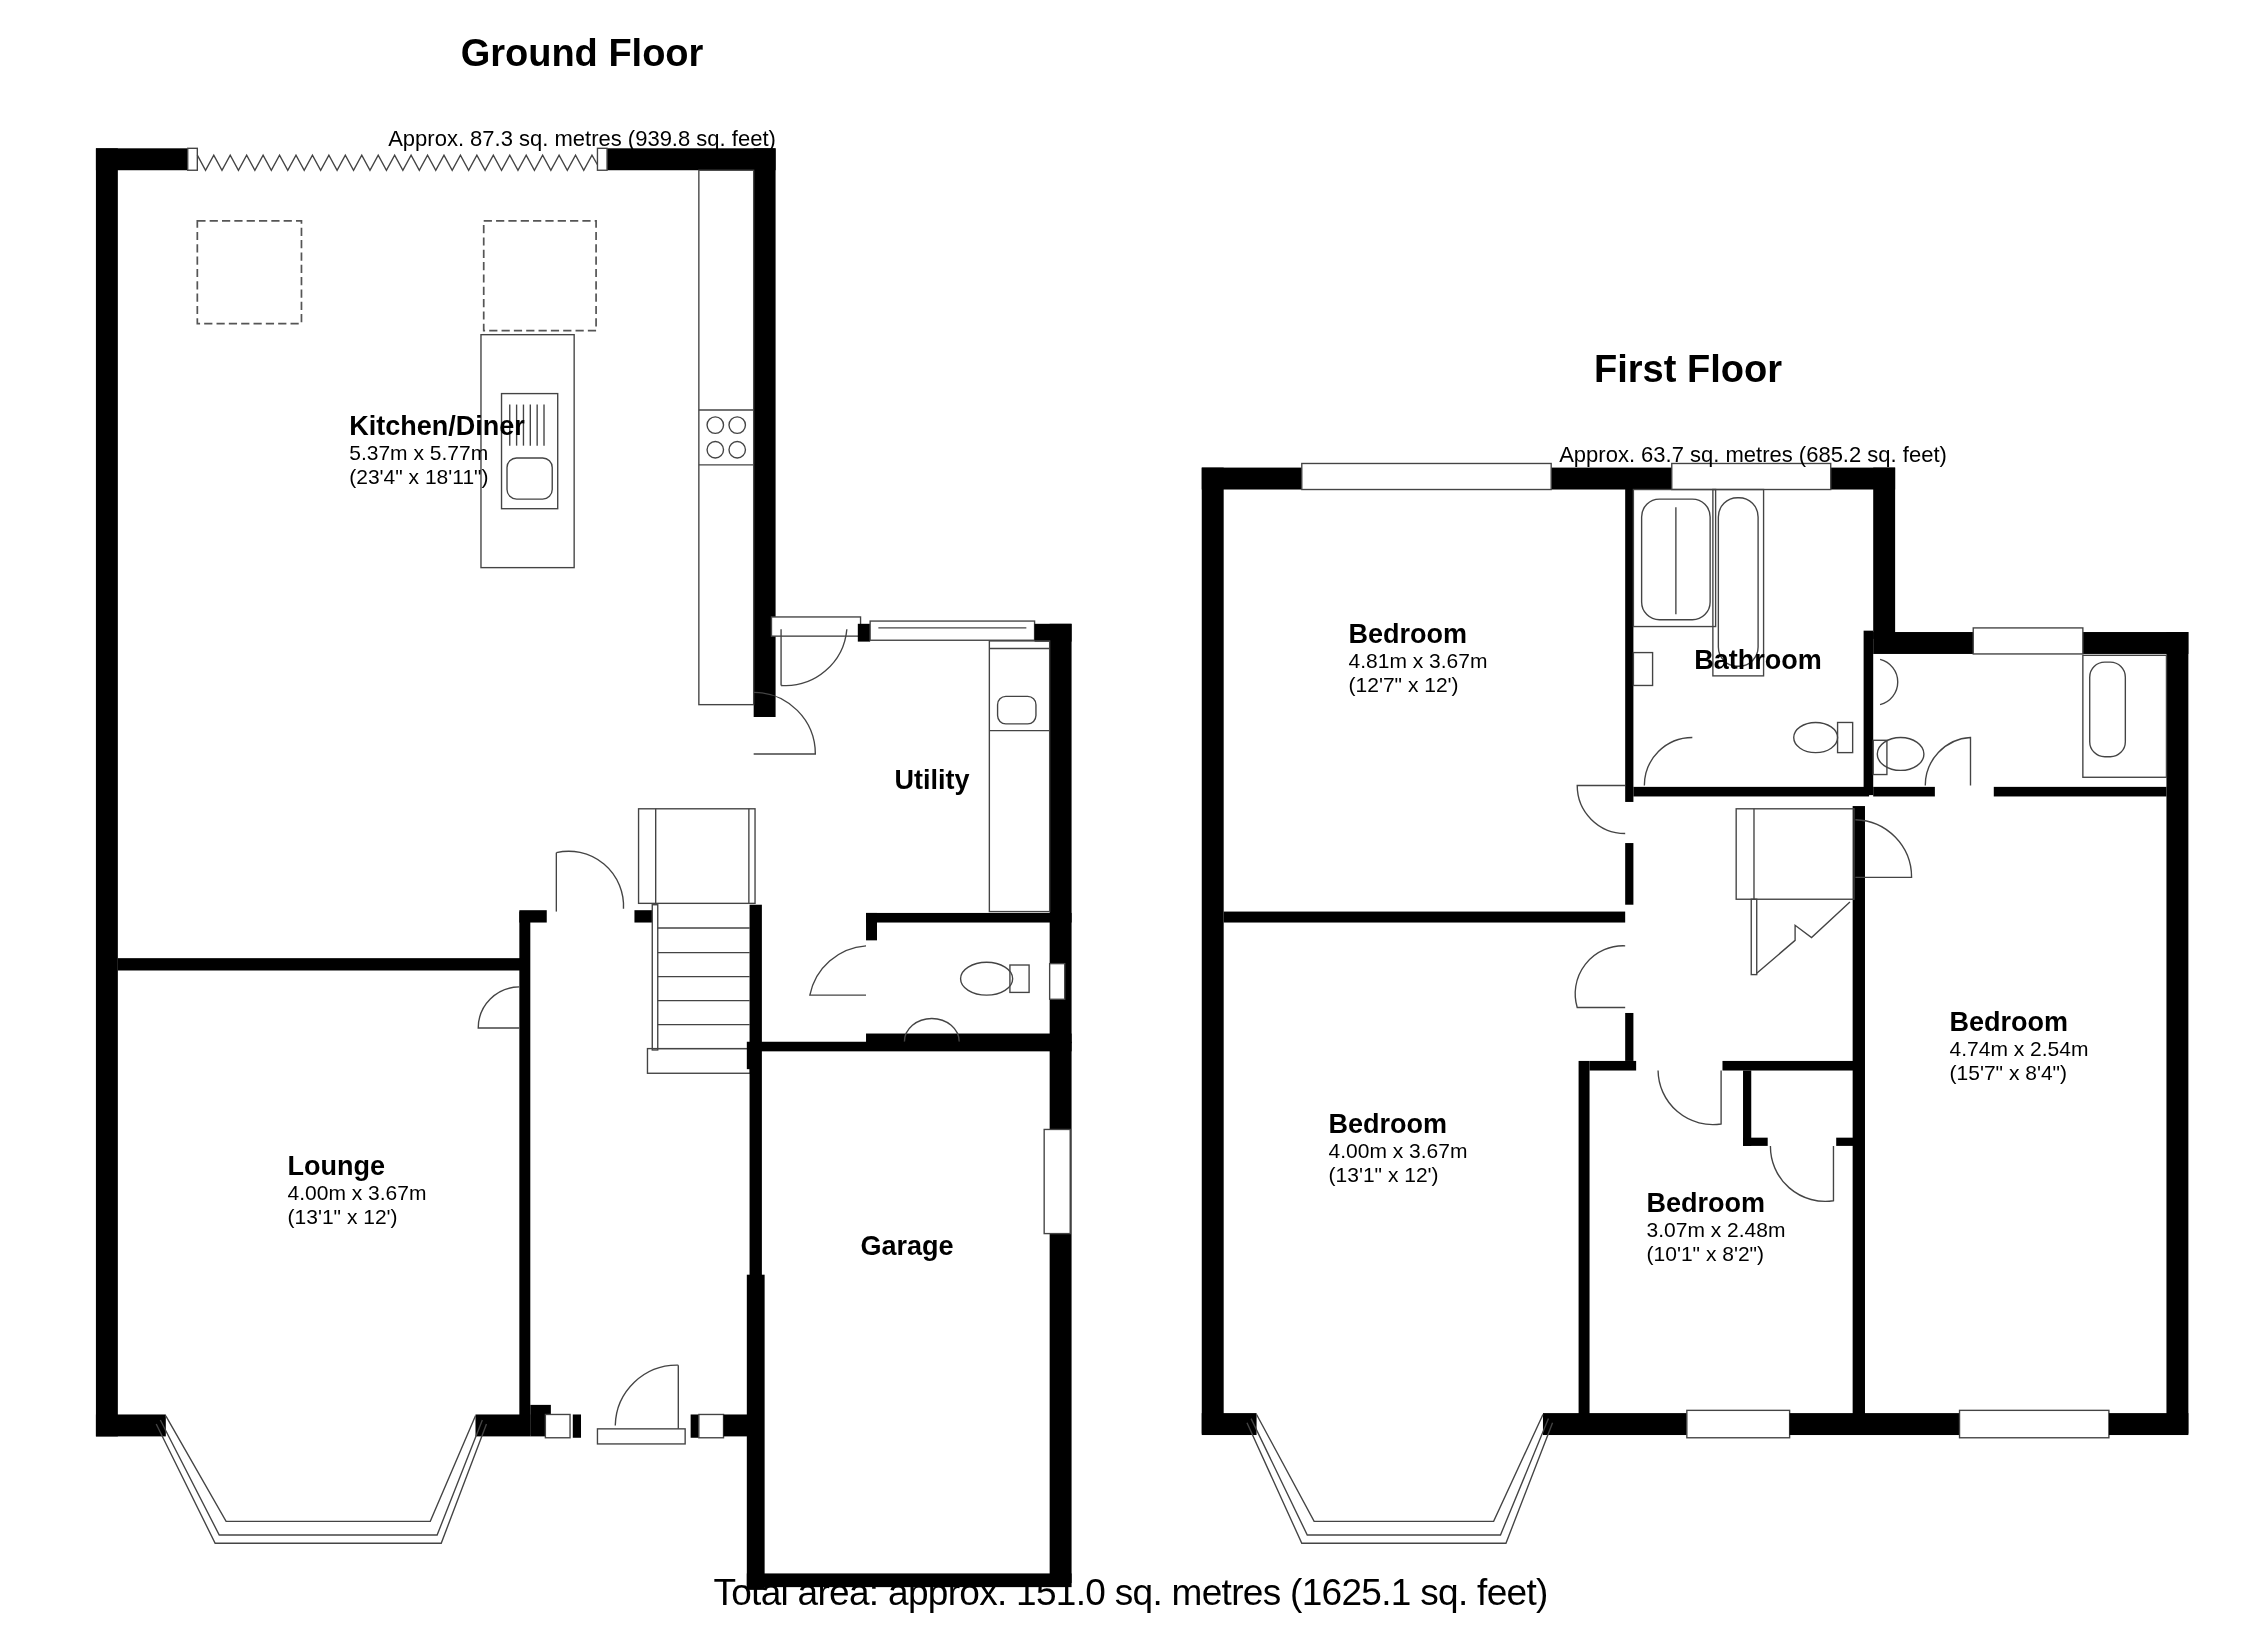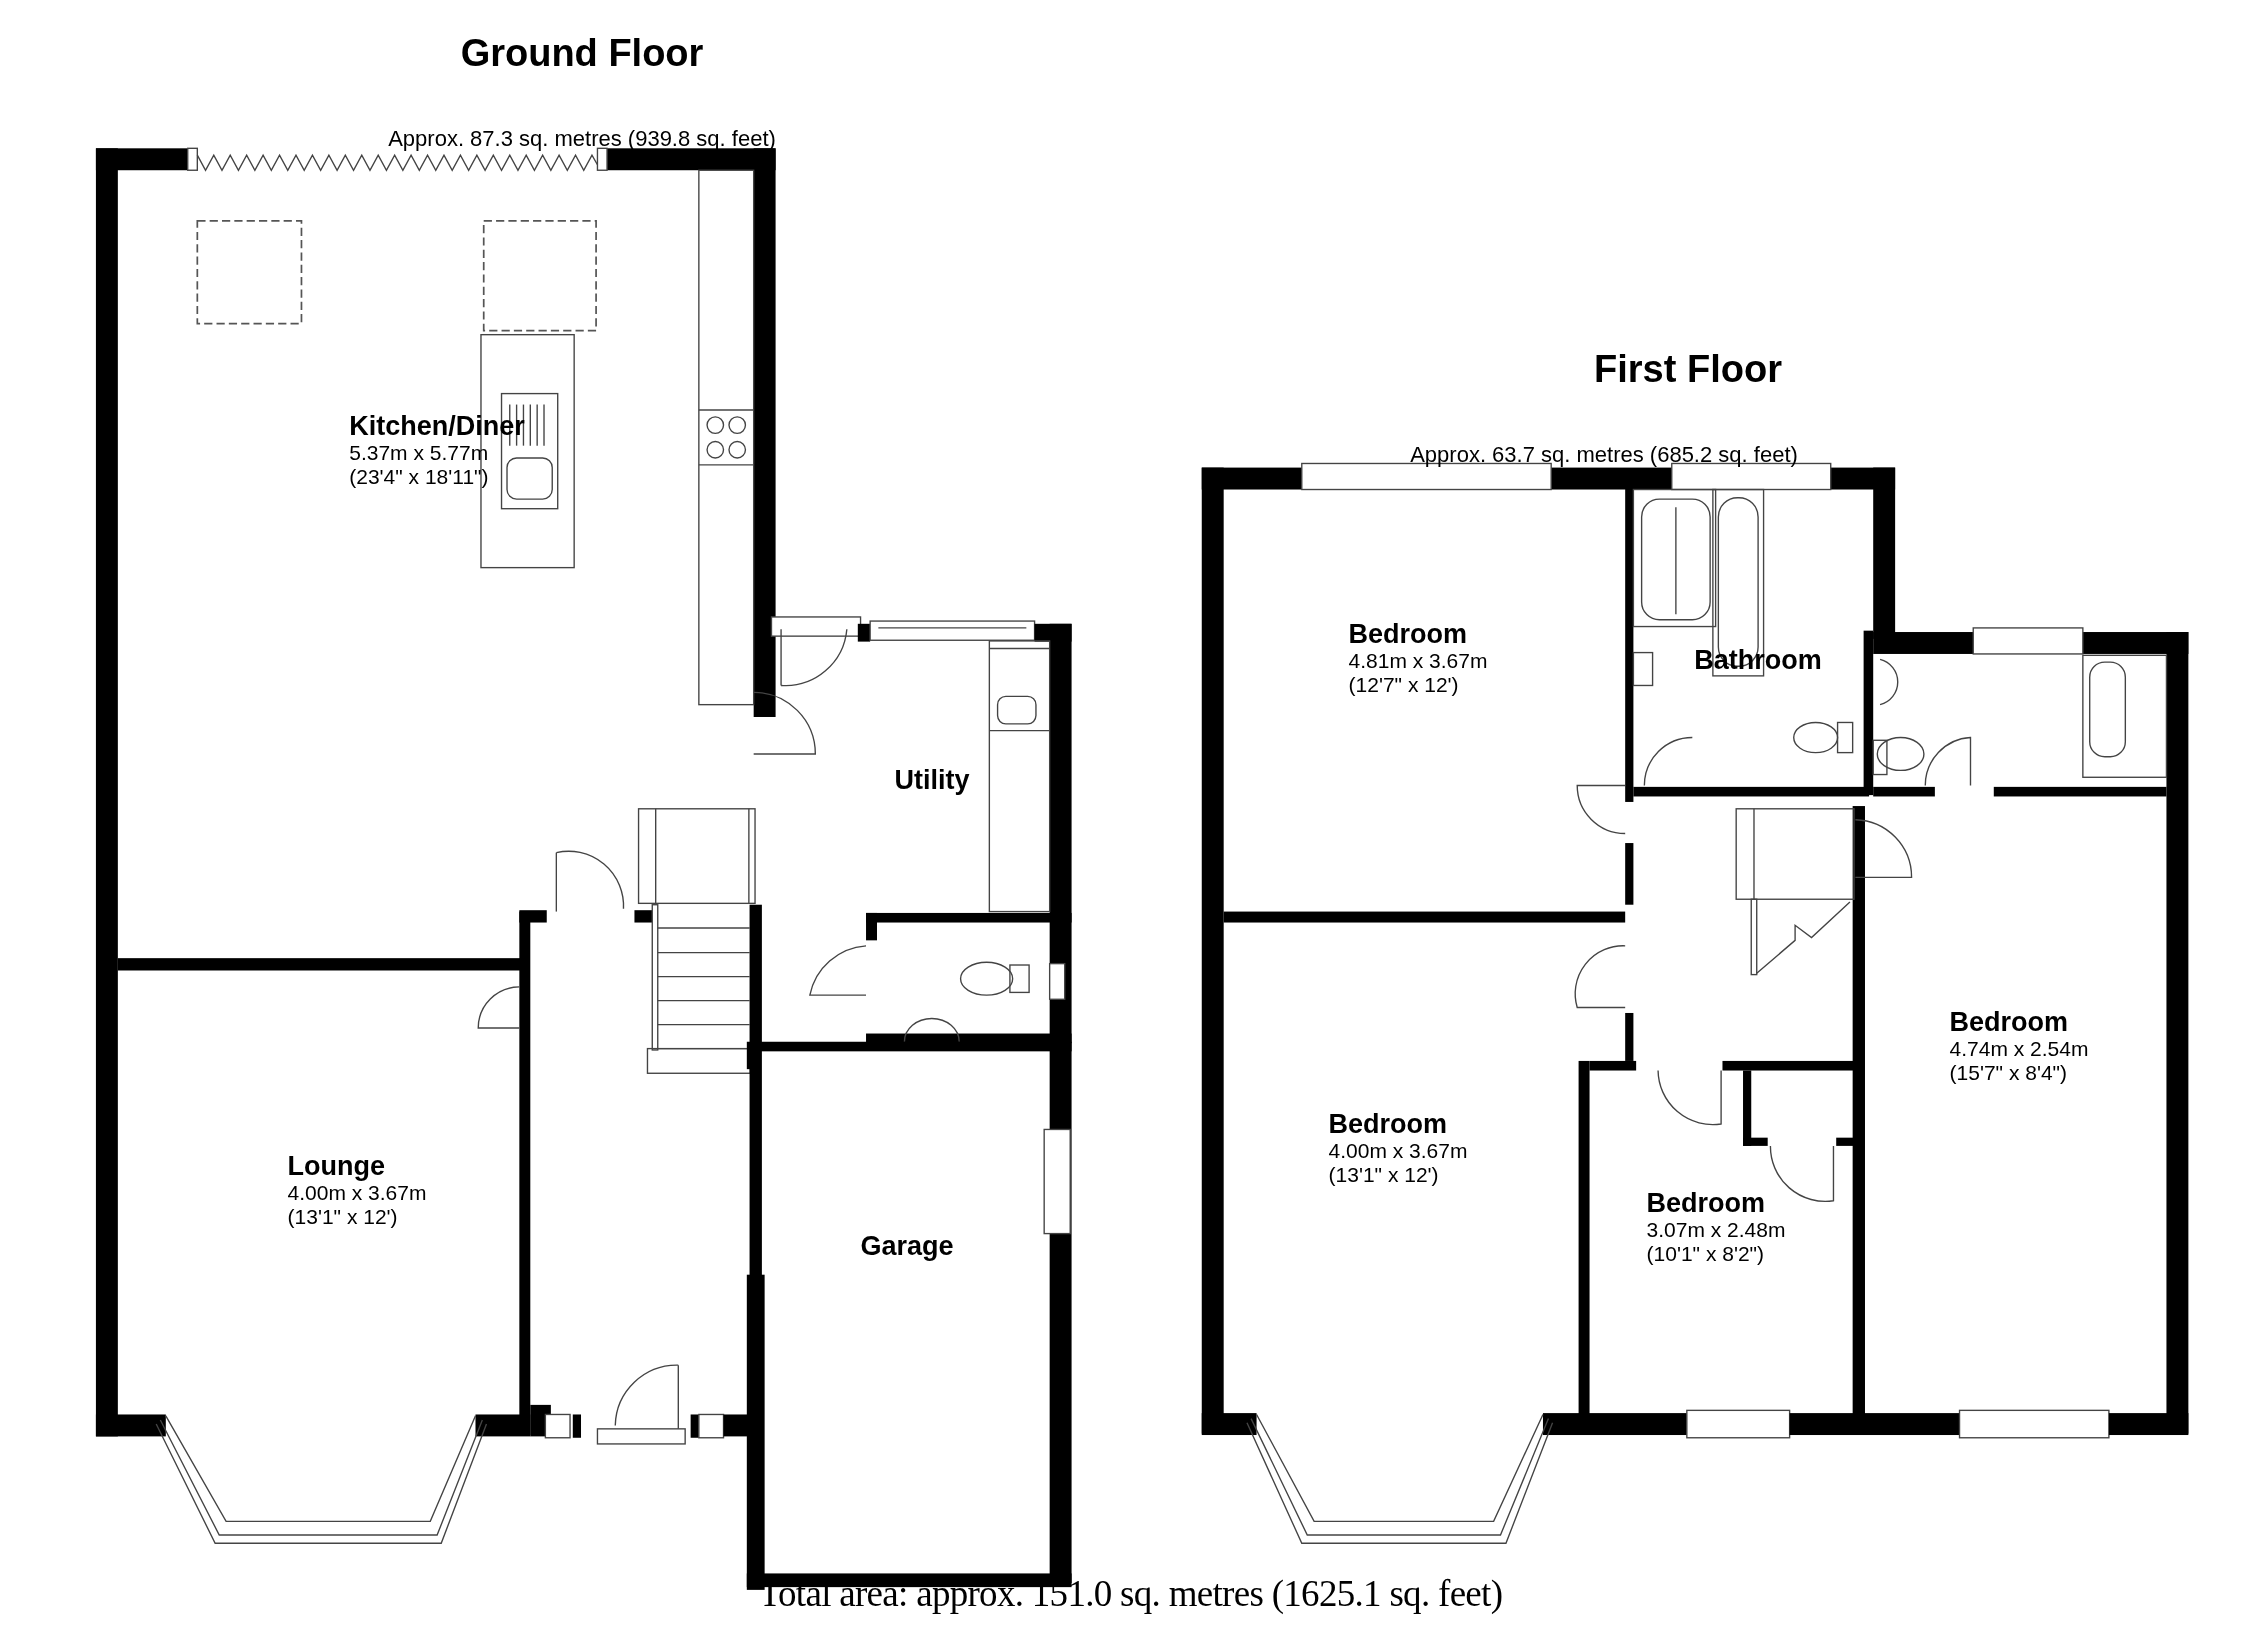--- a/index.html
+++ b/index.html
@@ -2,21 +2,21 @@
 <html style="font-size:11px"><head>
 <meta charset="utf-8">
 <style>
   html, body { margin:0; padding:0; background:#ffffff; }
   body { width:2261px; height:1645px; position:relative; overflow:hidden; font-family:"Liberation Sans", sans-serif; color:#000; }
   .floor-title { position:absolute; font-family:"Liberation Sans", sans-serif; font-weight:bold; font-size:38px; text-align:left; white-space:nowrap; transform:translateX(-50%); }
   .floor-area { position:absolute; font-family:"Liberation Sans", sans-serif; font-size:22px; text-align:center; white-space:nowrap; transform:translateX(-50%);margin-top:45px; }
   .room-label { position:absolute; text-align:left; transform:translateX(-50%); white-space:nowrap; line-height:1.12; }
   .room-name { font-weight:bold; font-size:27px; display:block; }
   .room-dim { font-size:21px; display:block; }
-  .total-area { position:absolute; left:50%; top:1572px; transform:translateX(-50%); font-size:37px; white-space:nowrap; letter-spacing:-0.7px;font-family:Liberation Serif, serif; }
+  .total-area { position:absolute; left:50%; top:1572px; transform:translateX(-50%); font-size:37px; white-space:nowrap; letter-spacing:-0.7px; }
   svg { position:absolute; left:0; top:0; }
   .wall { fill:#000; }
   .thin { fill:none; stroke:#444; stroke-width:2; }
   .thinb { fill:#fff; stroke:#444; stroke-width:2; }
   .dash { fill:none; stroke:#555; stroke-width:2.5; stroke-dasharray:12 6; }
 </style>
 </head>
 <body>
 
 <svg width="2261" height="1645" viewBox="0 0 3300 2400" xmlns="http://www.w3.org/2000/svg">
@@ -185,21 +185,21 @@
     <rect class="thin" x="3040" y="956" width="122" height="178"></rect>
     <rect class="thin" x="3050" y="966" width="52" height="138" rx="22"></rect>
     <path class="thin" d="M2810,1146 A70,70 0 0 1 2876,1076 L2876,1146"></path>
   </g>
 </svg>
 
 <div class="floor-title" style="left:582px; top:31.5px;">Ground Floor</div>
 <div class="floor-area" style="left:582px; top:81px;">Approx.  87.3 sq. metres (939.8 sq. feet)</div>
 
 <div class="floor-title" style="left:1688px; top:348px;">First Floor</div>
-<div class="floor-area" style="left:1604px; top:397px;">Approx.  63.7 sq. metres (685.2 sq. feet)</div>
+<div class="floor-area" style="left:1753px; top:397px;">Approx.  63.7 sq. metres (685.2 sq. feet)</div>
 
 <div class="room-label" style="left:437px; top:411px;">
   <span class="room-name">Kitchen/Diner</span>
   <span class="room-dim">5.37m x 5.77m</span>
   <span class="room-dim">(23'4" x 18'11")</span>
 </div>
 <div class="room-label" style="left:932px; top:765px;">
   <span class="room-name">Utility</span>
 </div>
 <div class="room-label" style="left:312px; top:1151px;margin-left:45px;">

